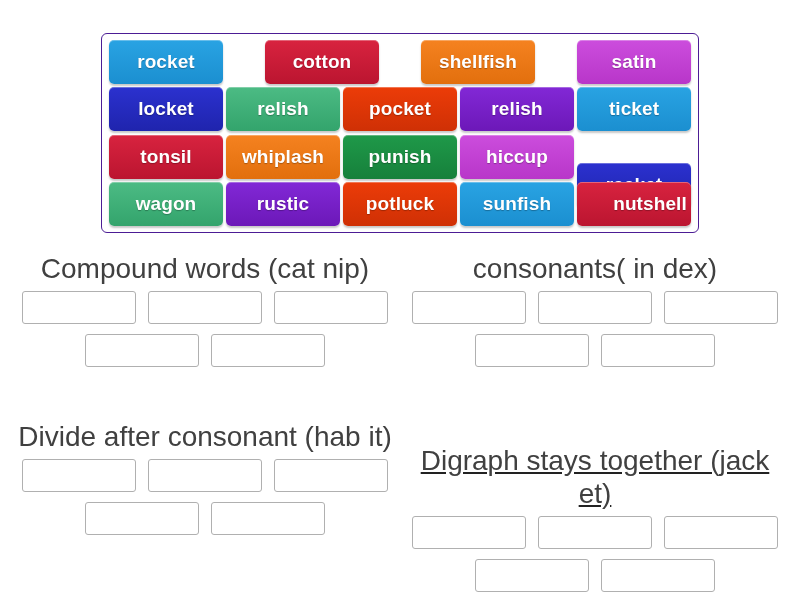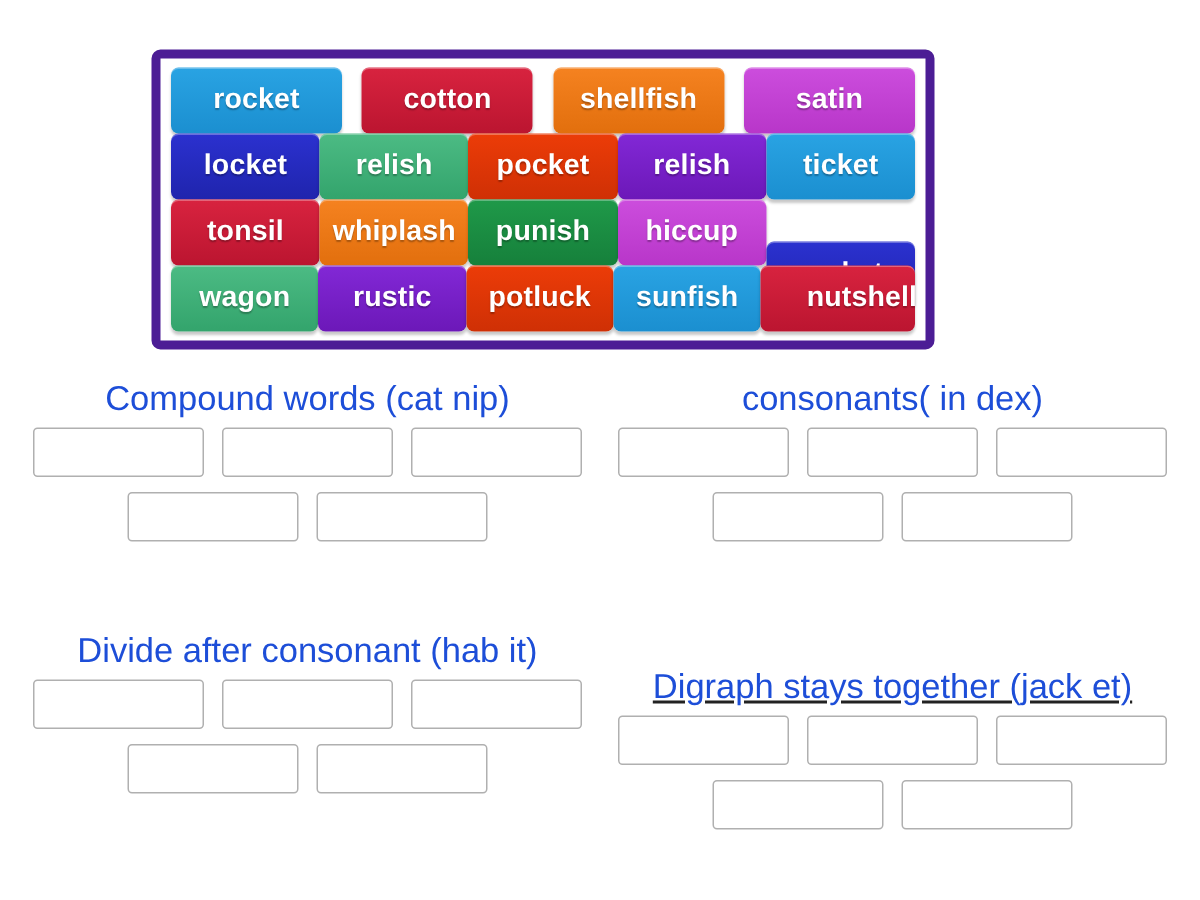--- a/index.html
+++ b/index.html
@@ -15,24 +15,24 @@
     color: #222222;
     overflow: hidden;
     position: relative;
   }
 
   
   #tile-bank {
     position: absolute;
     left: 101px;
     top: 33px;
-    width: 522px;
+    width: 598px;
     height: 200px;
     box-sizing: border-box;
-    border: 6px solid #4c1d95;
+    border: 1px solid #4c1d95;
     border-radius: 6px;
     background: #ffffff;
     padding: 6px 7px;
     display: flex;
     flex-direction: column;
     justify-content: space-between;
   }
   .tile-row {
     display: flex;
     flex-direction: row;
@@ -65,23 +65,23 @@
     position: absolute;
     width: 390px;
   }
   #group-0 { left: 10px;  top: 252px; }
   #group-1 { left: 400px; top: 252px; }
   #group-2 { left: 10px;  top: 420px; }
   #group-3 { left: 400px; top: 444px; text-decoration: underline; }
 
   .group-title {
     text-align: center;
-    font-size: 23px;
+    font-size: 28px;
     font-weight: normal;
-    color: #1d4ed8;
+    color: #404040;
     line-height: 1.18;
     font-family: "Liberation Sans", sans-serif;
     margin: 0 0 6px 0;
     padding: 0 4px;
   }
   .group-title .tline { display: block; }
 
   .slot-rows {
     display: flex;
     flex-direction: column;

